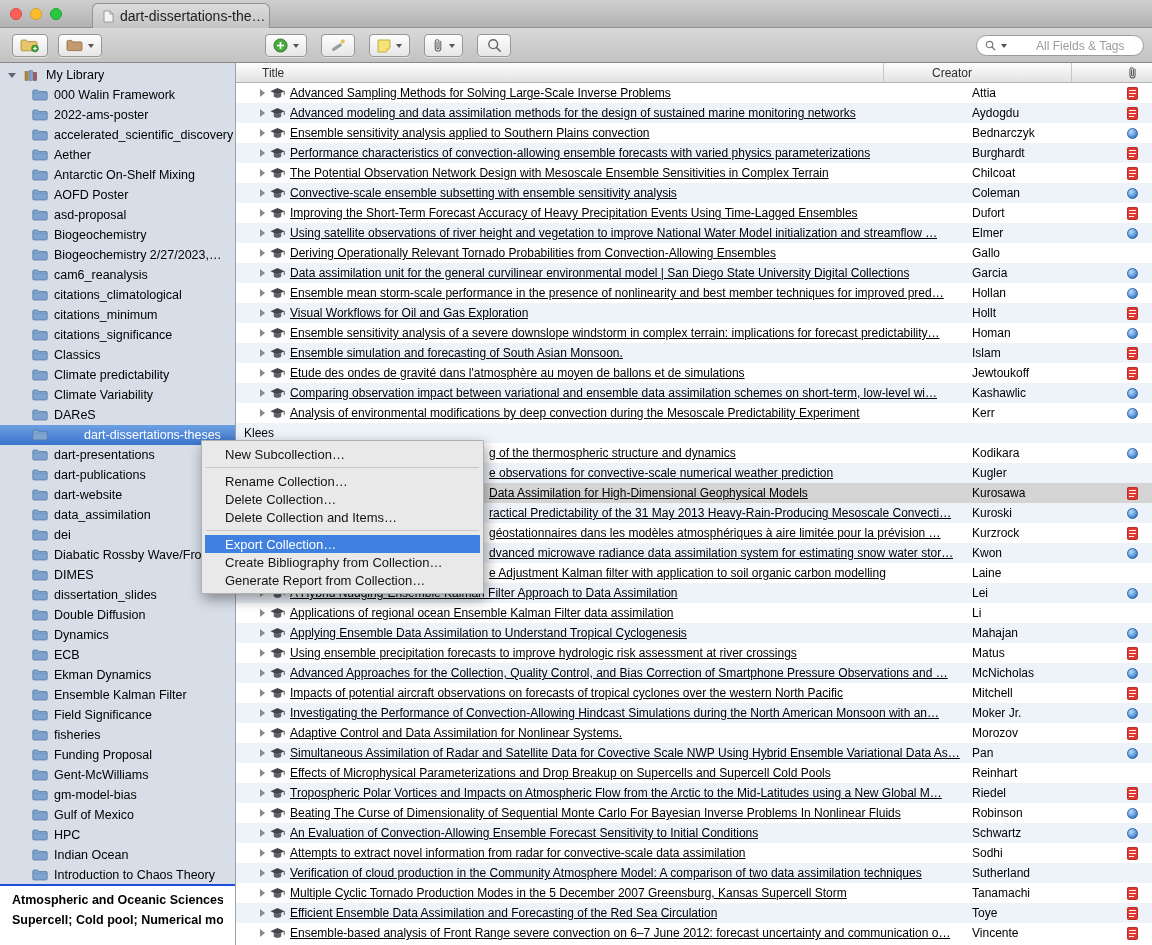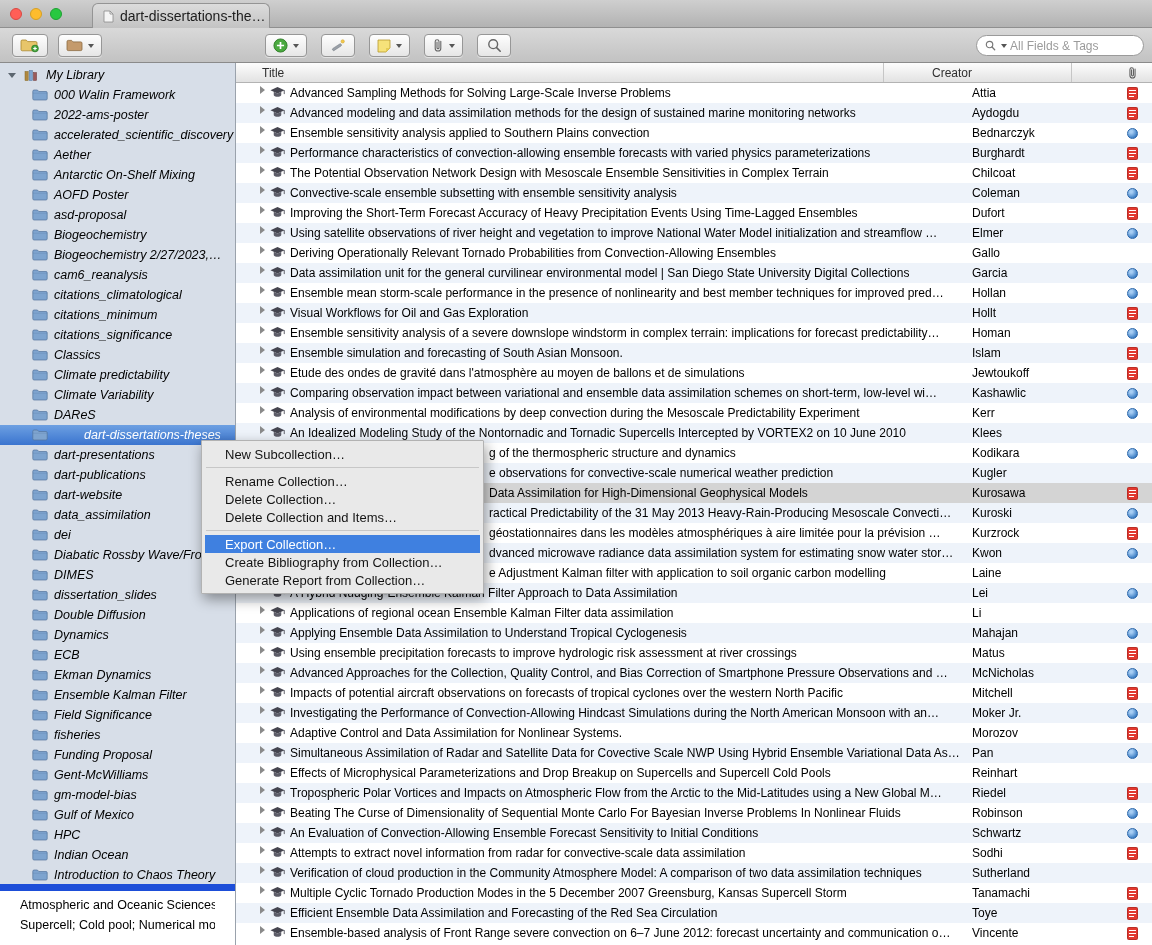--- a/index.html
+++ b/index.html
@@ -26,52 +26,52 @@
   .tb-left { position:absolute; left:12px; top:6px; display:flex; gap:10px; }
   .tb-mid  { position:absolute; left:265px; top:6px; display:flex; gap:14px; }
   .tb-btn { height:23px; min-width:34px; display:flex; align-items:center; justify-content:center;
     gap:3px; padding:0 7px; background:linear-gradient(#fefefe,#e6e6e6);
     border:1px solid #979797; border-radius:4px; box-shadow:0 1px 0 rgba(255,255,255,.5); }
   .dd { width:0; height:0; border-left:3.5px solid transparent; border-right:3.5px solid transparent;
     border-top:4px solid #555; margin-left:2px; }
   .searchbox { position:absolute; right:8px; top:7px; width:168px; height:21px; background:#fff;
     border:1px solid #9a9a9a; border-radius:11px; display:flex; align-items:center; gap:3px; padding:0 8px; }
   .searchbox input { border:none; outline:none; flex:1; font-size:12px; font-family:inherit;
-    color:#333; background:transparent; min-width:0; }
+    color:#333; background:transparent; min-width:0;margin-left:26px; }
   .searchbox input::placeholder { color:#9b9b9b; }
 
   
   .content { position:absolute; left:0; top:63px; width:1152px; height:882px; display:flex; }
 
   
   .sidebar { width:236px; background:#d7dee8; border-right:1px solid #9aa2ac; display:flex; flex-direction:column; }
   .collections { flex:1; overflow:hidden; padding-top:2px; }
   .sb-row { height:20px; display:flex; align-items:center; gap:6px; padding-left:32px;
-    font-size:12.5px; white-space:nowrap; overflow:hidden;font-style:italic; }
+    font-size:12.5px; white-space:nowrap; overflow:hidden; }
   .sb-row.library { padding-left:8px; font-size:12.5px; }
   .sb-row.selected { background:linear-gradient(var(--sel-top,#6da0e2), var(--selection-blue,#3a74cf)); color:#fff;gap:36px; }
   .sb-tri { width:0; height:0; border-top:5px solid #5c6670; border-left:4px solid transparent;
     border-right:4px solid transparent; margin-right:2px; }
-  .tagsel { height:61px; background:#fff; border-top:7px solid #1d4ed8; padding:4px 20px; overflow:hidden; }
+  .tagsel { height:61px; background:#fff; border-top:2px solid #1d4ed8; padding:4px 12px; overflow:hidden;font-weight:bold; }
   .tag-row { height:20px; display:flex; align-items:center; font-size:12.5px; white-space:nowrap; overflow:hidden; }
 
   
   .main { flex:1; display:flex; flex-direction:column; background:#fff; position:relative; overflow:hidden; }
   .thead { height:20px; display:flex; align-items:stretch; background:linear-gradient(#fdfdfd,#e2e2e2);
     border-bottom:1px solid #b3b3b3; font-size:12px; color:#2f2f2f; flex:0 0 20px;gap:40px; }
   .th { display:flex; align-items:center; }
   .th-title { flex:1; padding-left:26px; border-right:1px solid #c6c6c6; }
   .th-creator { width:148px; padding-left:8px; border-right:1px solid #c6c6c6; }
   .th-attach { width:40px; justify-content:center; }
   .tbody { flex:1; overflow:hidden; }
   .row { height:20px; display:flex; align-items:center; }
   .row.alt { background:var(--row-alt,#eef3fa); }
   .row.sel { background:var(--row-sel-inactive,#d4d4d4); }
-  .cell-title { flex:1; display:flex; gap:5px; padding-left:24px;
-    white-space:nowrap; overflow:hidden; }
+  .cell-title { flex:1; display:flex; align-items:center; gap:5px; padding-left:24px;
+    white-space:nowrap; overflow:hidden;text-decoration:underline; }
   .row.covered .cell-title { padding-left:253px; }
   .cell-creator { width:148px; padding-left:8px; white-space:nowrap; overflow:hidden; }
   .cell-attach { width:40px; display:flex; justify-content:center; align-items:center; }
   .tri { width:0; height:0; border-left:5px solid #8a8a8a; border-top:4.5px solid transparent;
     border-bottom:4.5px solid transparent; flex:0 0 auto; }
   .t-label { overflow:hidden; white-space:nowrap; }
   .pdf-ic { width:11px; height:13px; border-radius:2px; background:var(--pdf-red,#e2382f);
     box-shadow:inset 0 0 0 1px rgba(0,0,0,.18); position:relative; }
   .pdf-ic::after { content:""; position:absolute; left:2px; top:3.5px; width:7px; height:8px;
     background: linear-gradient(#fff,#fff) 0 0/7px 1.3px no-repeat,
@@ -733,29 +733,20 @@
                 <rect x="14.7" y="4" width="0.9" height="4.2" fill="#45454f"></rect>
               </svg>
               <span class="t-label">Analysis of environmental modifications by deep convection during the Mesoscale Predictability Experiment</span>
             </div>
             <div class="cell-creator">Kerr</div>
             <div class="cell-attach">
               <div class="web-ic"></div>
             </div>
           </div>
           <div class="row alt">
-            <div class="cell-title">
-              <span class="tri"></span>
-              <svg width="15" height="13" viewBox="0 0 16 13">
-                <polygon points="8,0.5 15.5,4 8,7.5 0.5,4" fill="#45454f"></polygon>
-                <path d="M4 5.6v3.5c0 1.1 1.8 2 4 2s4-.9 4-2V5.6L8 7.5z" fill="#5d5d68"></path>
-                <rect x="14.7" y="4" width="0.9" height="4.2" fill="#45454f"></rect>
-              </svg>
-              <span class="t-label">An Idealized Modeling Study of the Nontornadic and Tornadic Supercells Intercepted by VORTEX2 on 10 June 2010</span>
-            </div>
             <div class="cell-creator">Klees</div>
             <div class="cell-attach"></div>
           </div>
           <div class="row covered">
             <div class="cell-title">
               <span class="t-label">g of the thermospheric structure and dynamics</span>
             </div>
             <div class="cell-creator">Kodikara</div>
             <div class="cell-attach">
               <div class="web-ic"></div>

